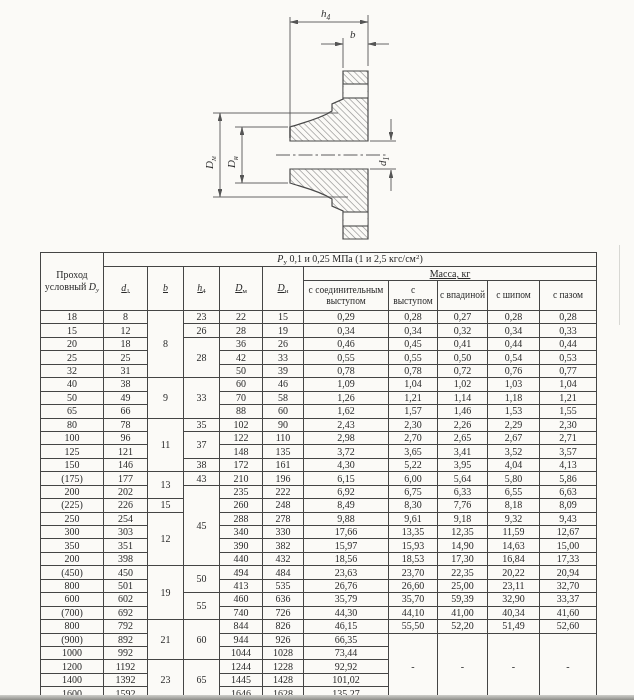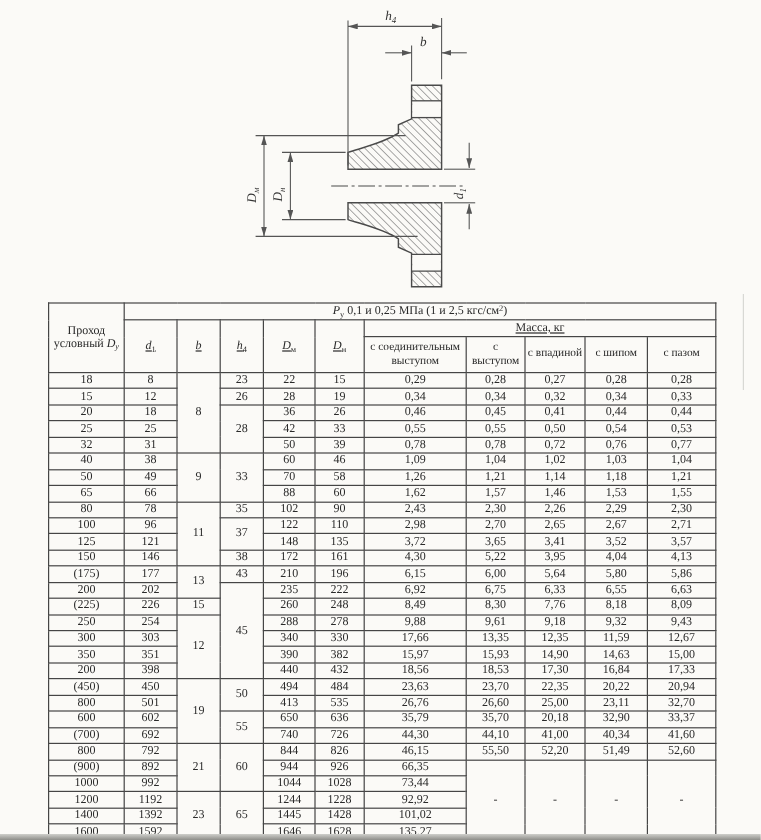--- a/index.html
+++ b/index.html
@@ -377,25 +377,25 @@
           <td>26,76</td>
           <td>26,60</td>
           <td>25,00</td>
           <td>23,11</td>
           <td>32,70</td>
         </tr>
         <tr>
           <td>600</td>
           <td>602</td>
           <td rowspan="2">55</td>
-          <td>650</td>
+          <td>460</td>
           <td>636</td>
           <td>35,79</td>
           <td>35,70</td>
-          <td>20,18</td>
+          <td>59,39</td>
           <td>32,90</td>
           <td>33,37</td>
         </tr>
         <tr>
           <td>(700)</td>
           <td>692</td>
           <td>740</td>
           <td>726</td>
           <td>44,30</td>
           <td>44,10</td>

